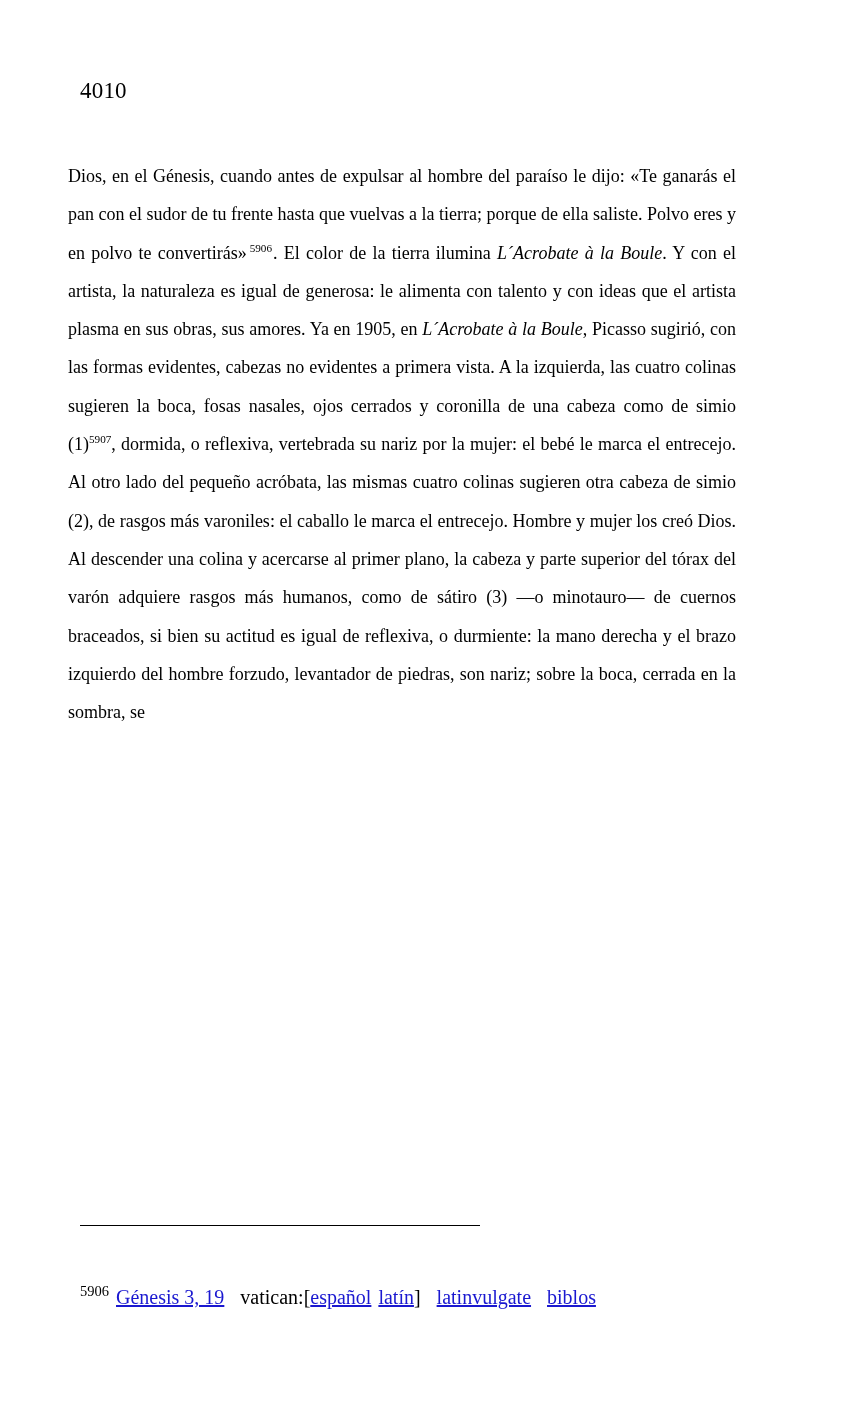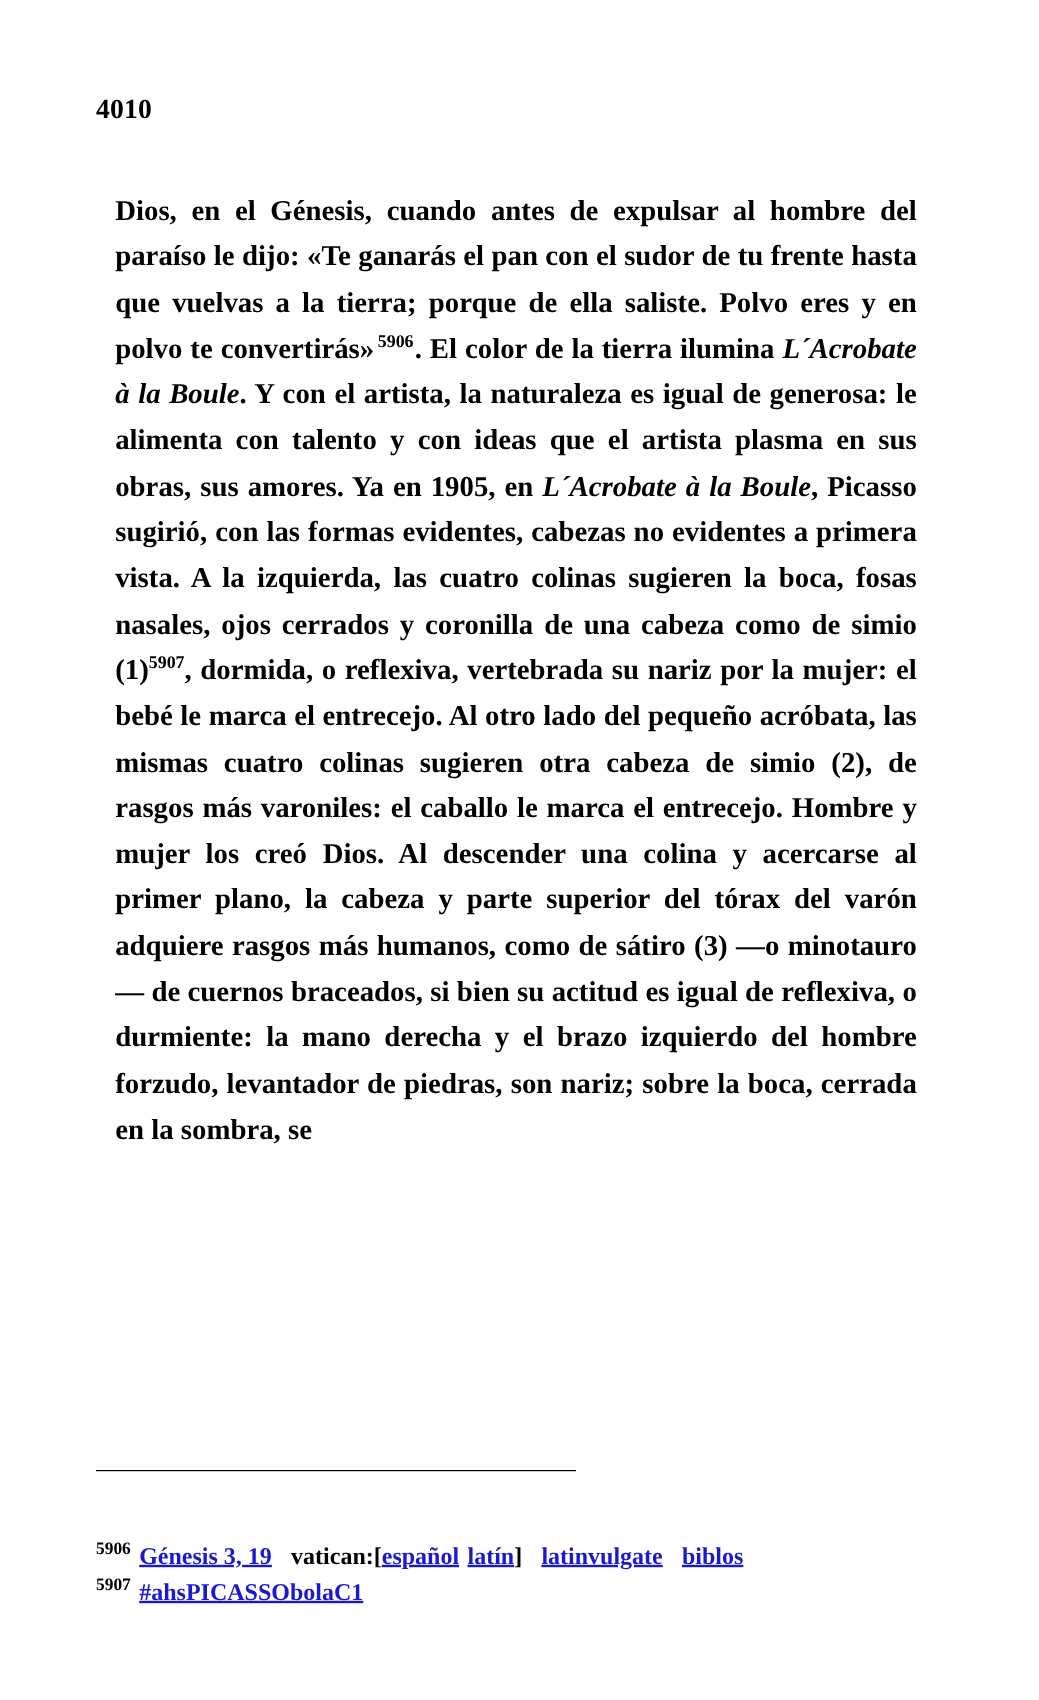--- a/index.html
+++ b/index.html
@@ -13,35 +13,34 @@
     font-family: "Liberation Serif", "DejaVu Serif", serif;
     color: #000000;
     position: relative;
     overflow: hidden;
   }
   .page {
     position: absolute;
     left: 0; top: 0;
     width: 722px;
     height: 1417px;
-    font-weight: bold;
   }
   .page-number {
     position: absolute;
     left: 80px;
     top: 78px;
     font-size: 23px;
     letter-spacing: 0.2px;
   }
   .body-text {
     position: absolute;
-    left: 96px;
+    left: 68px;
     top: 157px;
     width: 668px;
-    font-size: 24px;
+    font-size: 18px;
     line-height: 38.3px;
     text-align: justify;
     text-justify: inter-word;
   }
   .body-text p {
     margin: 0;
     text-align: justify;
   }
   .body-text p:last-child {
     text-align: justify;
@@ -104,16 +103,15 @@
   <div class="page-number">4010</div>
 
   <div class="body-text">
     <p><span>Dios, en el Génesis, cuando antes de expulsar al hombre del paraíso le dijo: «Te ganarás el pan con el sudor de tu frente hasta que vuelvas a la tierra; porque de ella saliste. Polvo eres y en polvo te convertirás»</span><sup class="fnref-spaced">5906</sup><span>. El color de la tierra ilumina </span><i>L´Acrobate à la Boule</i><span>. Y con el artista, la naturaleza es igual de generosa: le alimenta con talento y con ideas que el artista plasma en sus obras, sus amores. Ya en 1905, en </span><i>L´Acrobate à la Boule</i><span>, Picasso sugirió, con las formas evidentes, cabezas no evidentes a primera vista. A la izquierda, las cuatro colinas sugieren la boca, fosas nasales, ojos cerrados y coronilla de una cabeza como de simio (1)</span><sup class="fnref">5907</sup><span>, dormida, o reflexiva, vertebrada su nariz por la mujer: el bebé le marca el entrecejo. Al otro lado del pequeño acróbata, las mismas cuatro colinas sugieren otra cabeza de simio (2), de rasgos más varoniles: el caballo le marca el entrecejo. Hombre y mujer los creó Dios. Al descender una colina y acercarse al primer plano, la cabeza y parte superior del tórax del varón adquiere rasgos más humanos, como de sátiro (3) —o minotauro— de cuernos braceados, si bien su actitud es igual de reflexiva, o durmiente: la mano derecha y el brazo izquierdo del hombre forzudo, levantador de piedras, son nariz; sobre la boca, cerrada en la sombra, se</span></p>
   </div>
 
   <div class="footnote-rule"></div>
 
   <div class="footnotes">
     <div class="footnote"><span class="fn-num">5906</span><span class="gap-sm"></span><a class="link" href="#">Génesis 3, 19</a><span class="gap-md"></span><span class="fn-plain">vatican:[</span><a class="link" href="#">español</a><span class="gap-sm"></span><a class="link" href="#">latín</a><span class="fn-plain">]</span><span class="gap-md"></span><a class="link" href="#">latinvulgate</a><span class="gap-md"></span><a class="link" href="#">biblos</a></div>
-    <div class="footnote"><span class="fn-num">5907</span><span class="gap-sm"></span><a class="link" href="#">#ahsPICASSObolaC1</a></div>
   </div>
 
 </div>
 
 </body></html>

